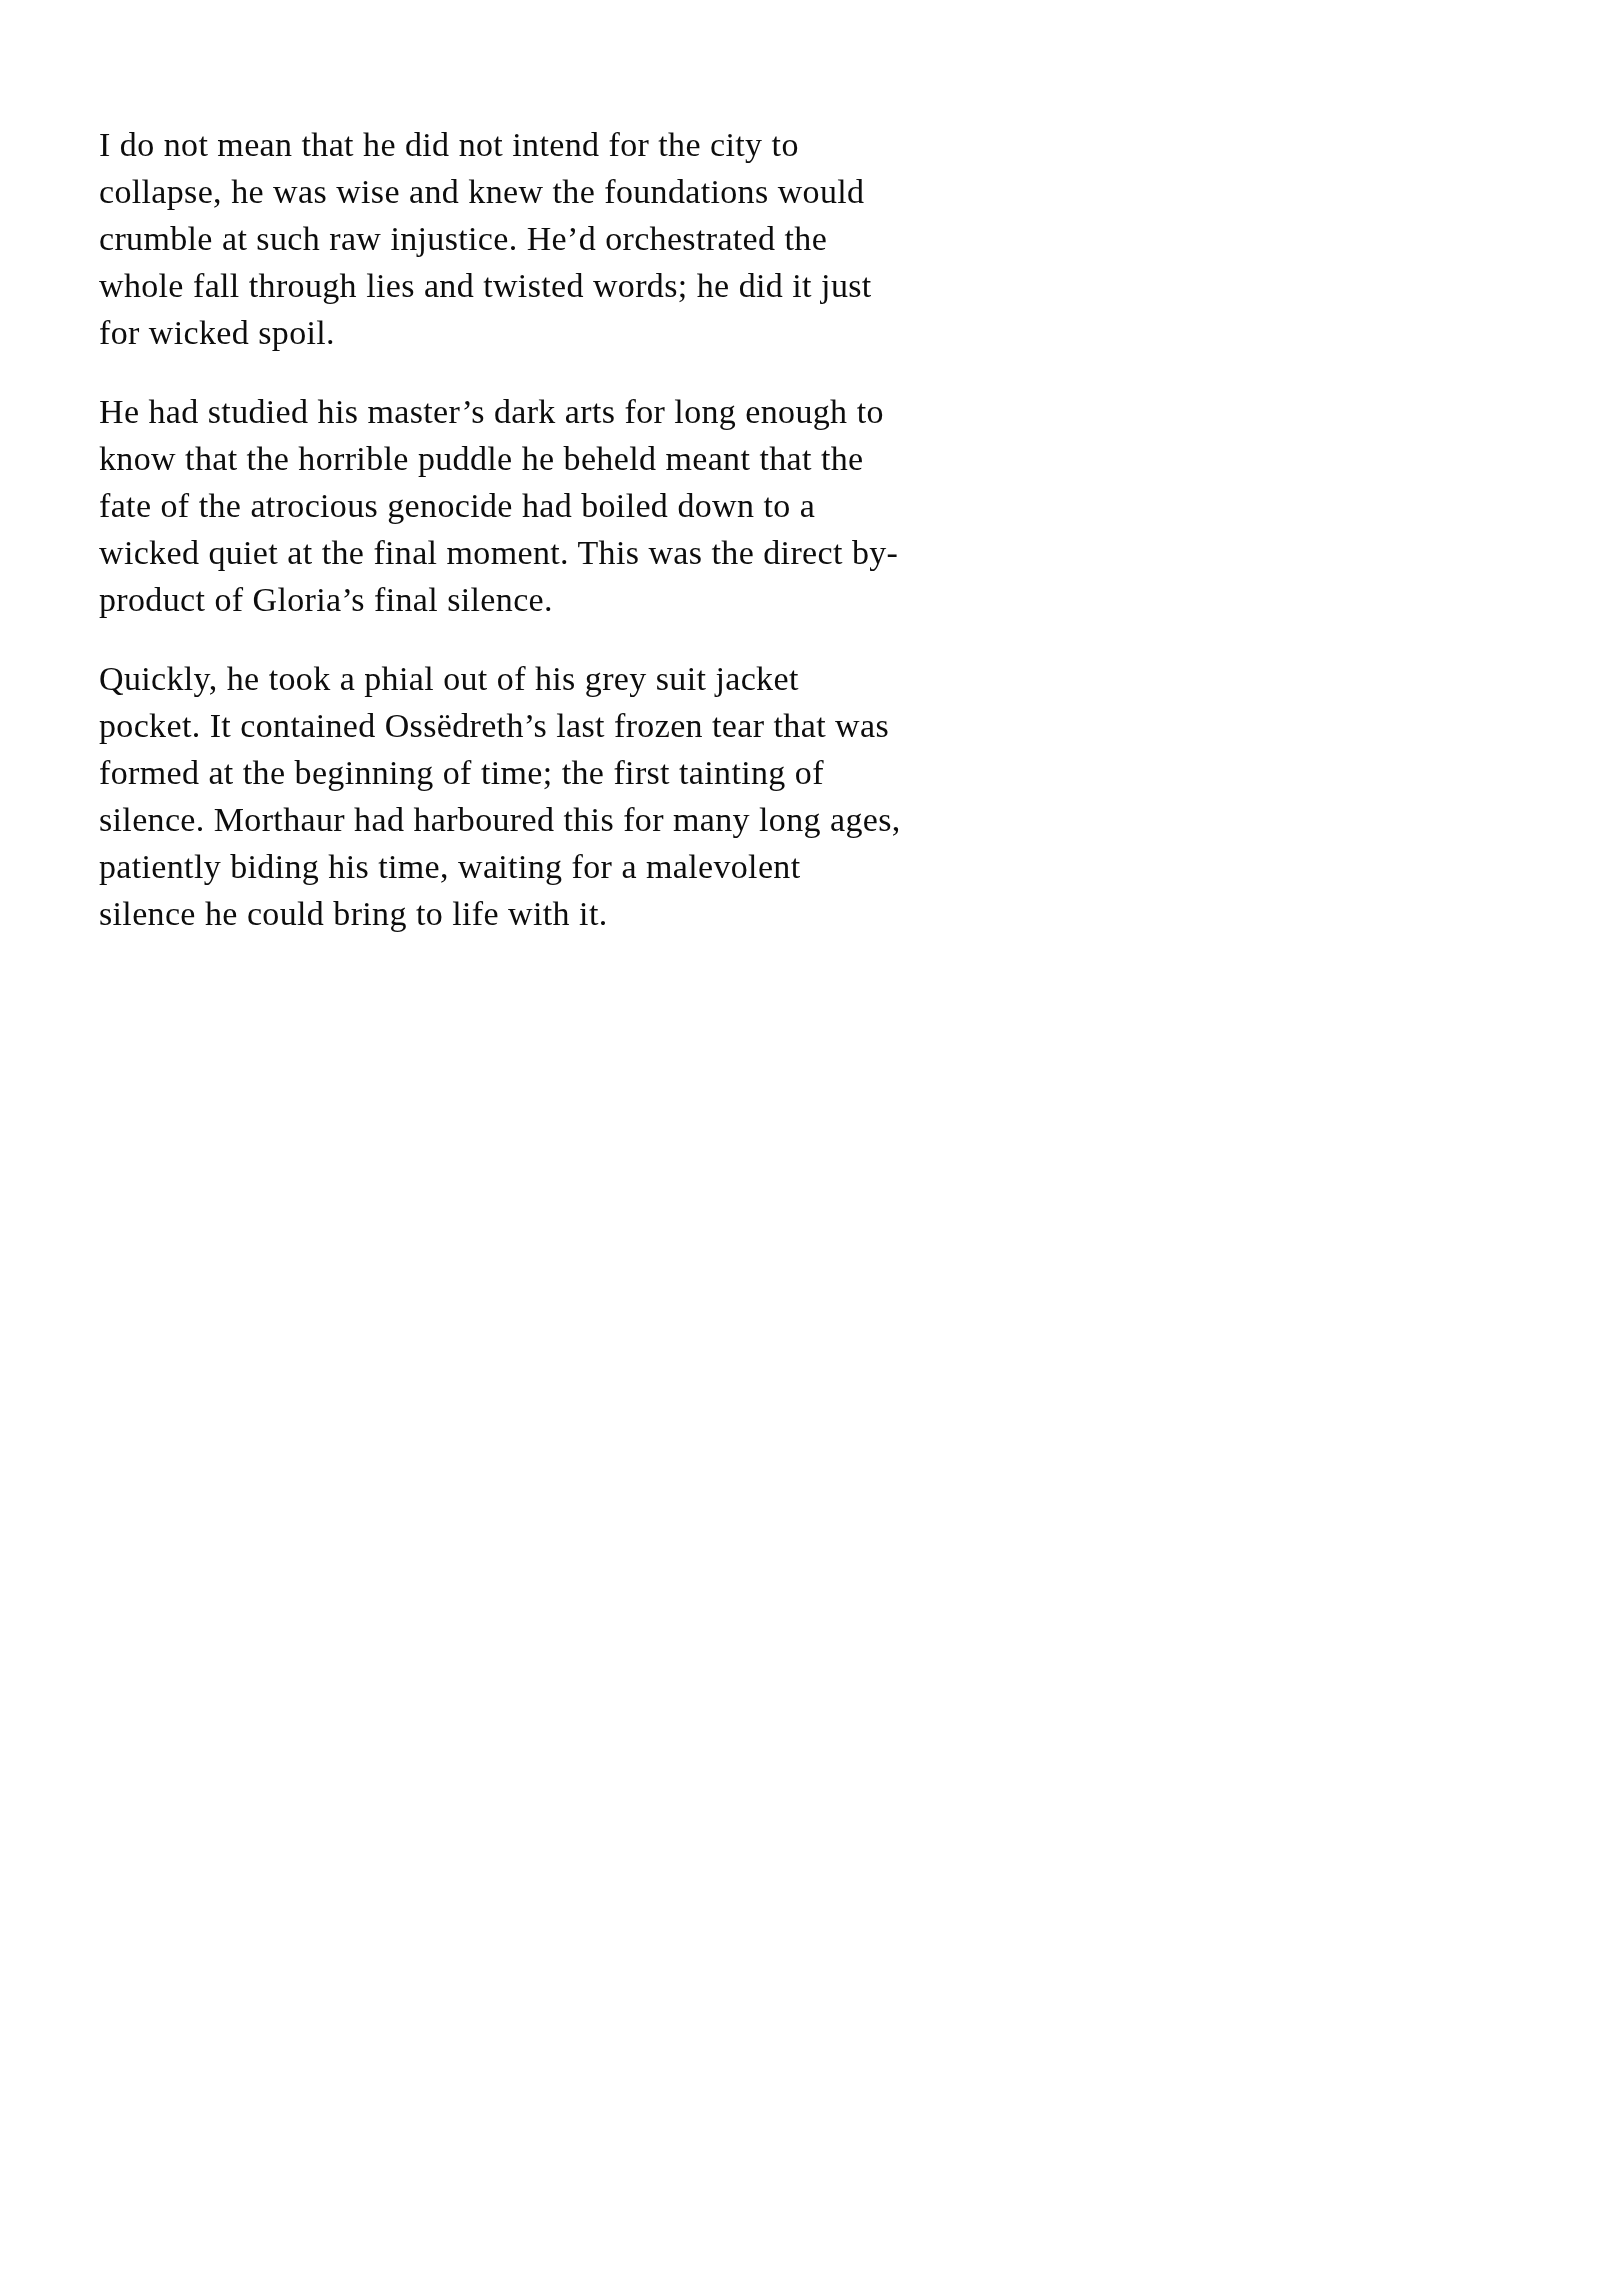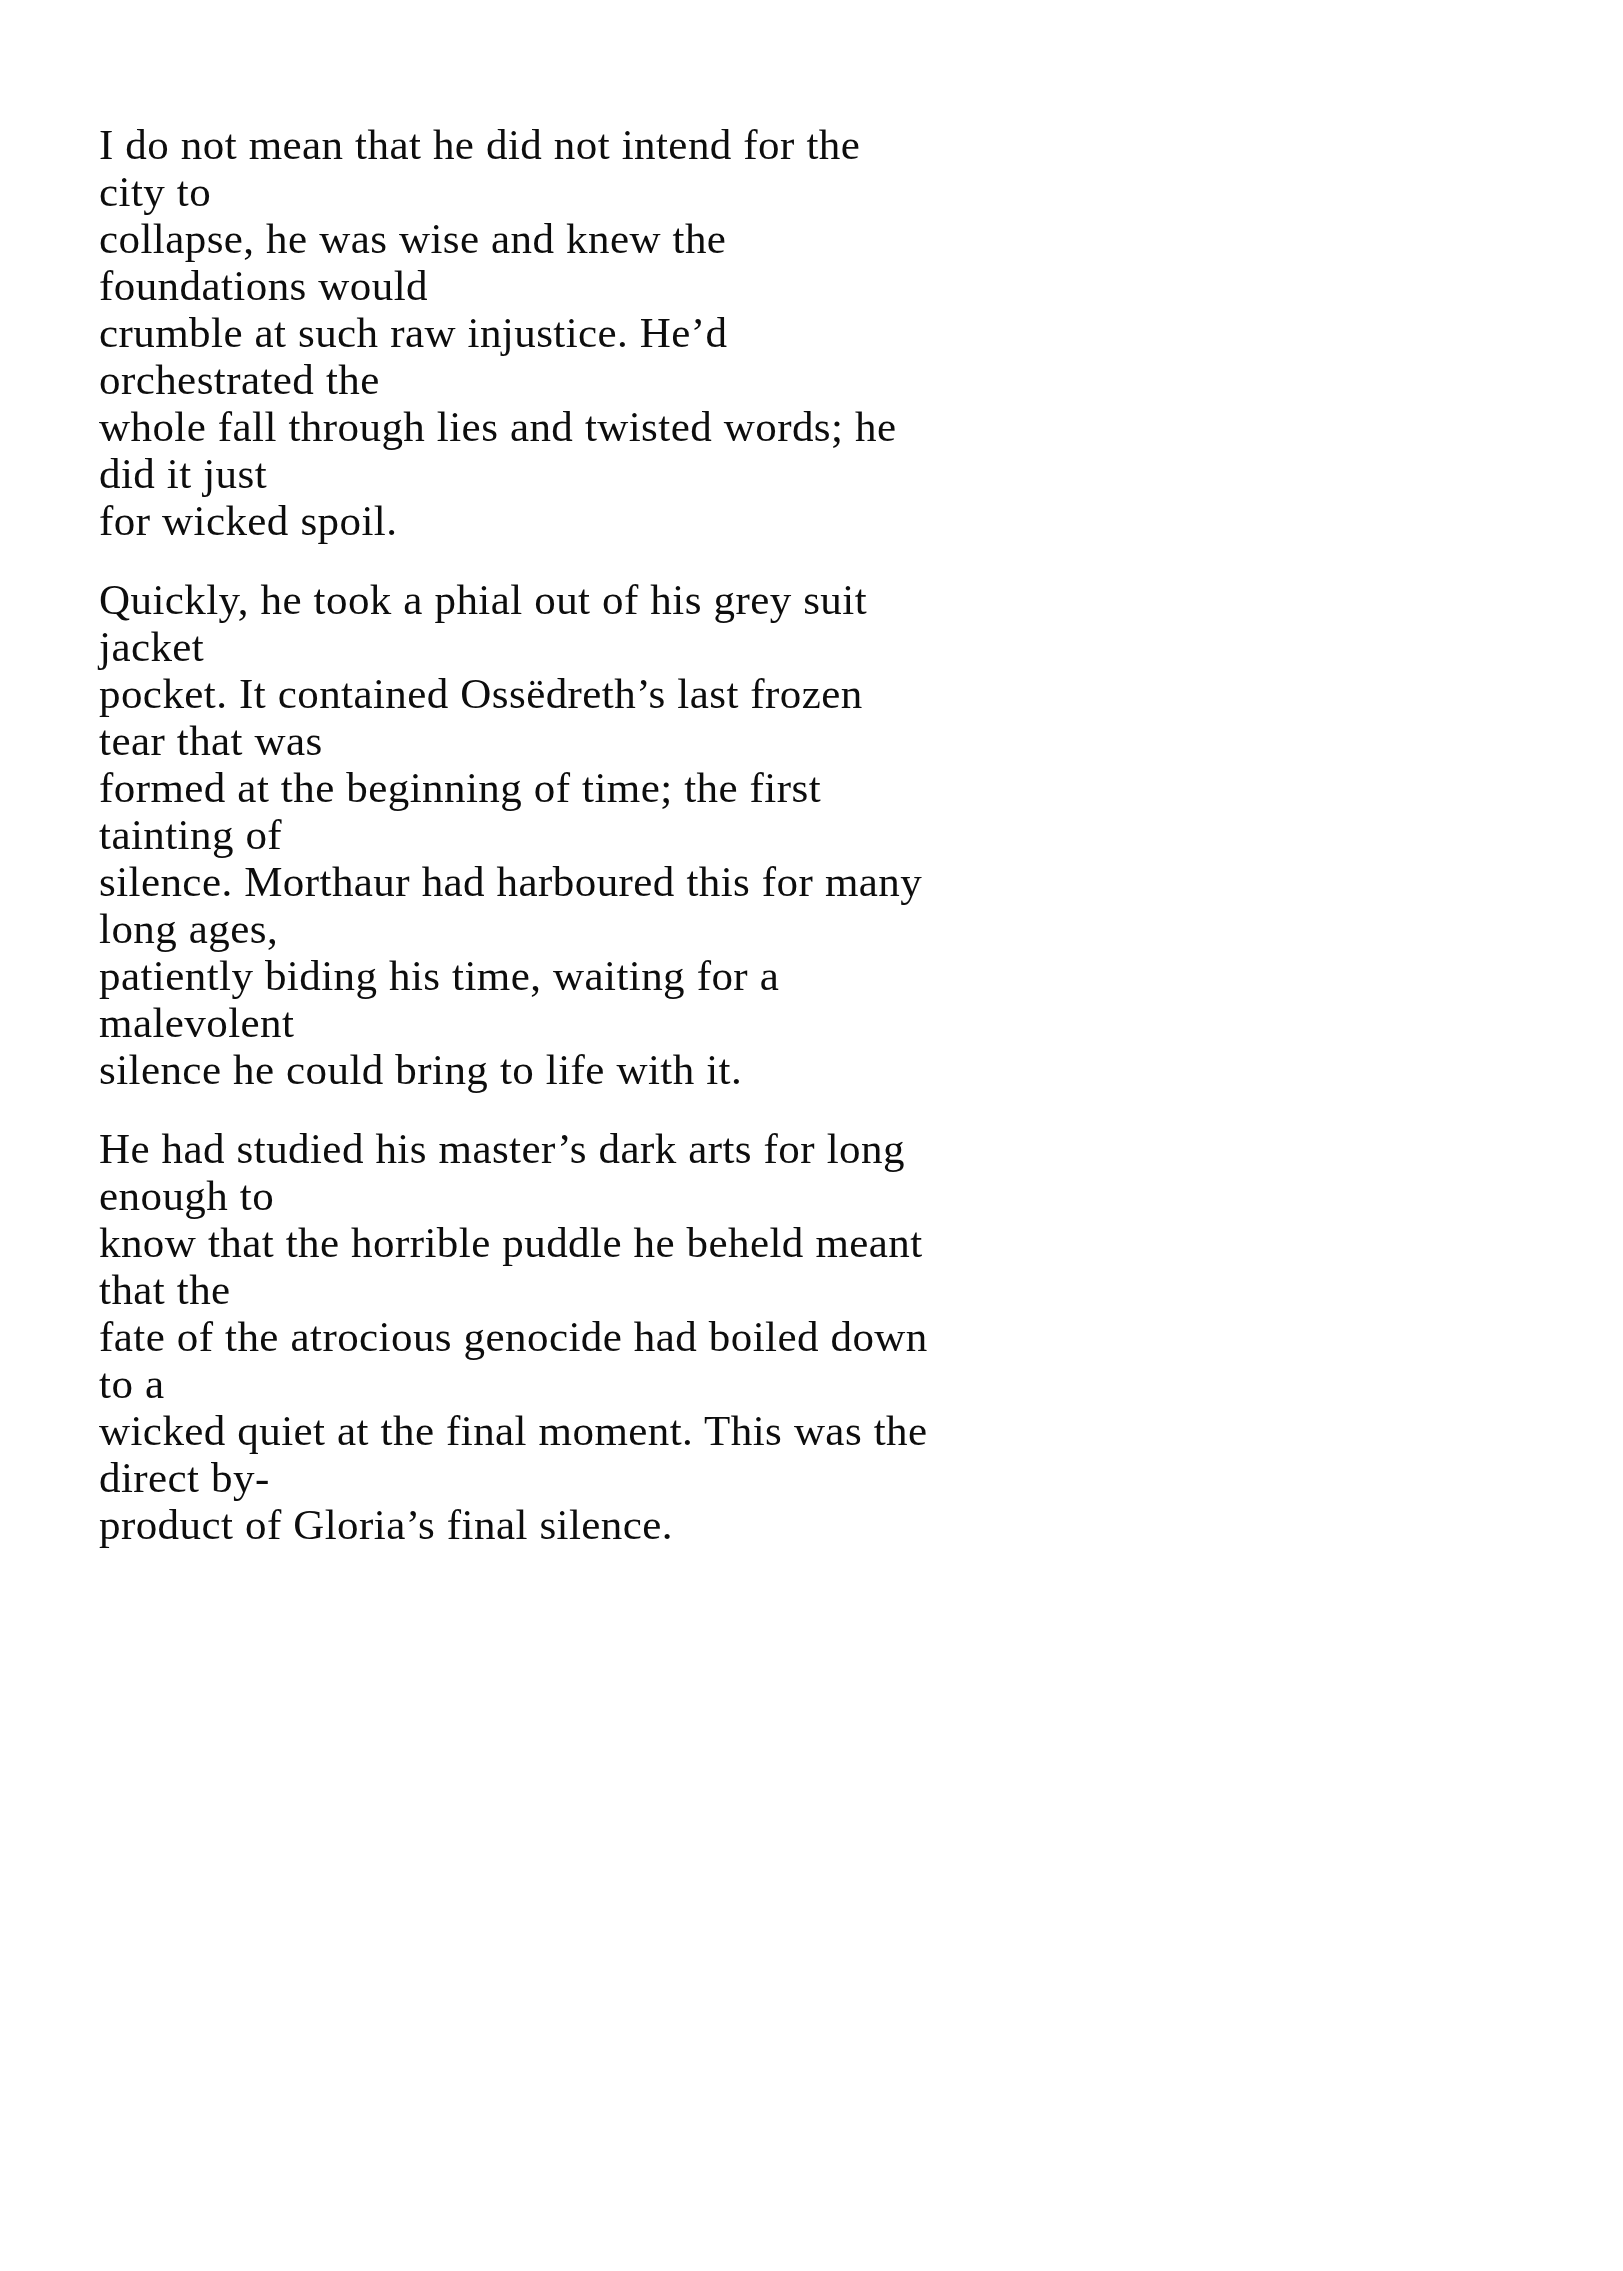--- a/index.html
+++ b/index.html
@@ -21,21 +21,21 @@
   .text-column {
     position: absolute;
     left: 99px;
     top: 121px;
     width: 833px;
   }
 
   .paragraph {
     margin: 0 0 32px 0;
     font-family: "Liberation Serif", "DejaVu Serif", serif;
-    font-size: 43px;
+    font-size: 34px;
     line-height: 47px;
     color: #0d0d0d;
     font-weight: 400;
     letter-spacing: 0.01em;
     text-align: left;
     white-space: pre-wrap;
     word-spacing: 0.01em;
   }
 
   .paragraph:last-child {
@@ -45,26 +45,26 @@
 </head>
 <body>
 
 <div class="page">
   <div class="text-column">
     <p class="paragraph">I do not mean that he did not intend for the city to
 collapse, he was wise and knew the foundations would
 crumble at such raw injustice. He’d orchestrated the
 whole fall through lies and twisted words; he did it just
 for wicked spoil.</p>
+    <p class="paragraph">He had studied his master’s dark arts for long enough to
+know that the horrible puddle he beheld meant that the
+fate of the atrocious genocide had boiled down to a
+wicked quiet at the final moment. This was the direct by-
+product of Gloria’s final silence.</p>
     <p class="paragraph">Quickly, he took a phial out of his grey suit jacket
 pocket. It contained Ossëdreth’s last frozen tear that was
 formed at the beginning of time; the first tainting of
 silence. Morthaur had harboured this for many long ages,
 patiently biding his time, waiting for a malevolent
 silence he could bring to life with it.</p>
-    <p class="paragraph">He had studied his master’s dark arts for long enough to
-know that the horrible puddle he beheld meant that the
-fate of the atrocious genocide had boiled down to a
-wicked quiet at the final moment. This was the direct by-
-product of Gloria’s final silence.</p>
   </div>
 </div>
 
 
 </body></html>

